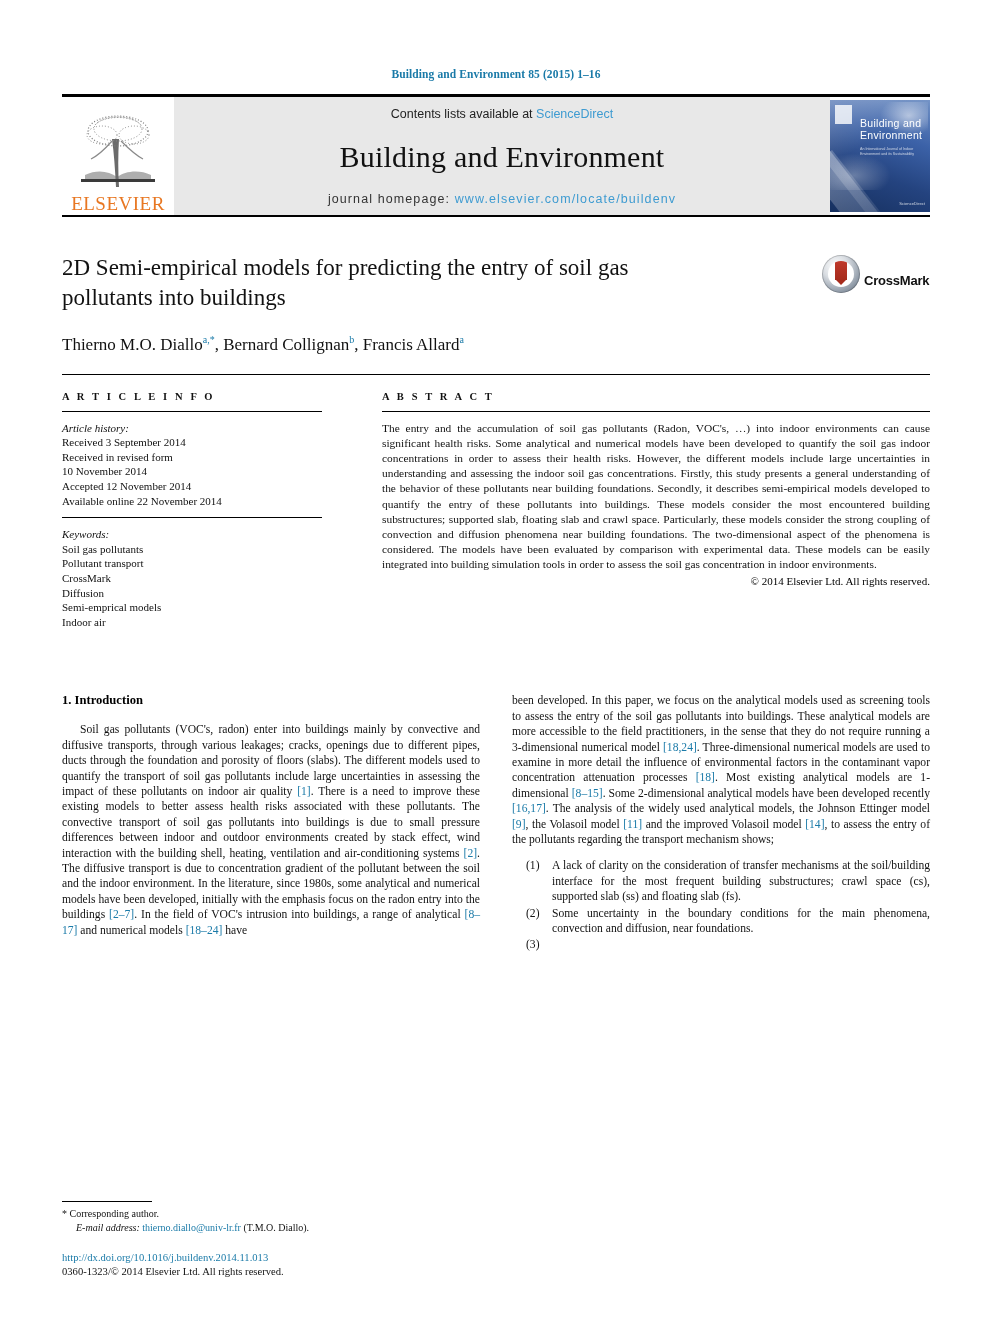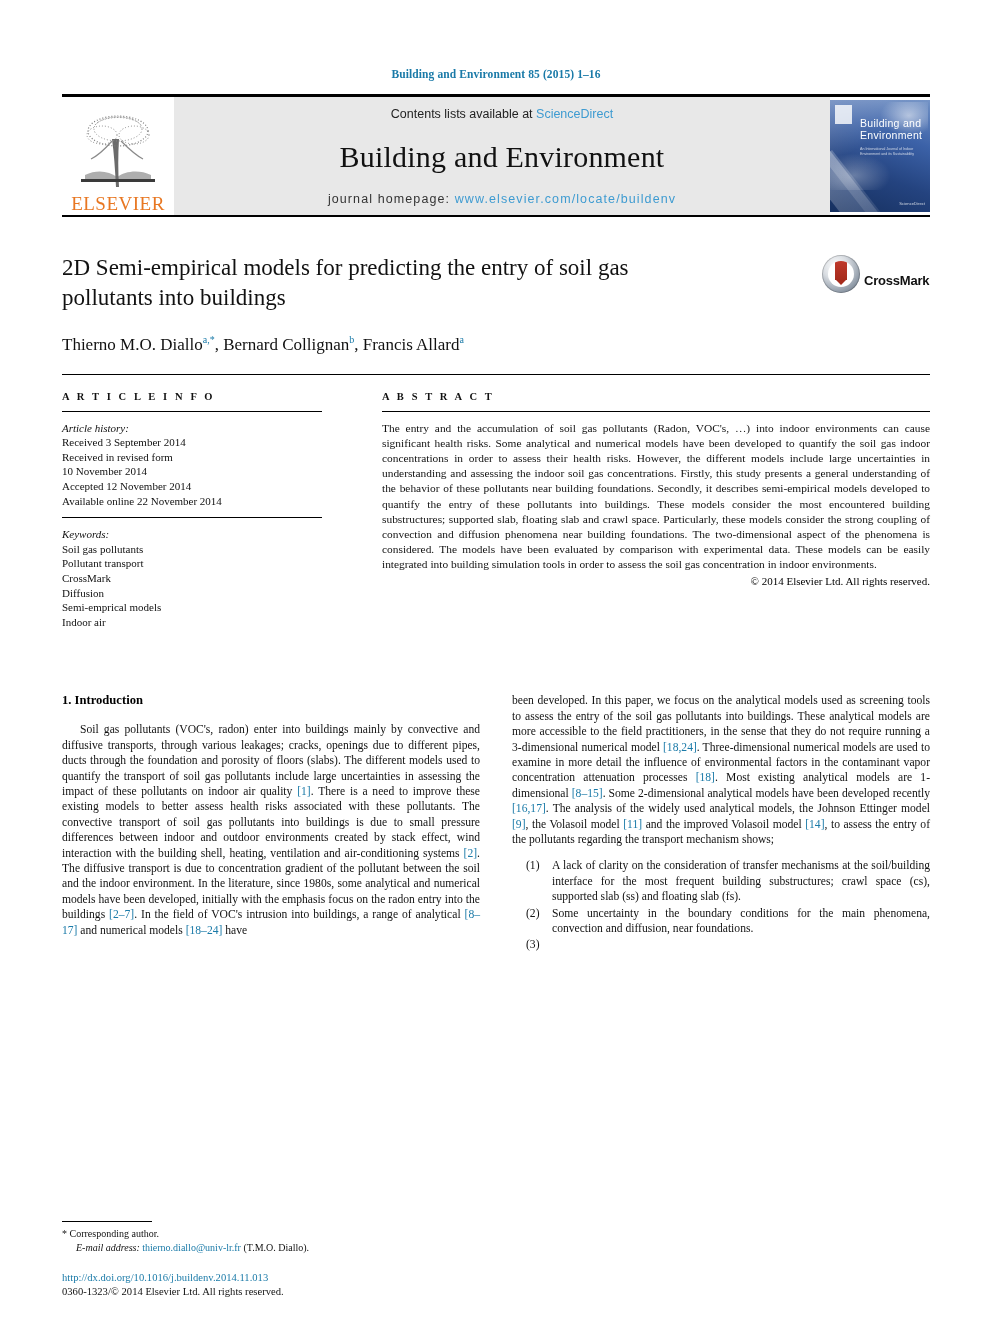--- a/index.html
+++ b/index.html
@@ -354,21 +354,21 @@
   .num-list li .mk {
     position: absolute;
     left: 0;
     top: 0;
   }
 
   
   .footnote {
     position: absolute;
     left: 62px;
-    bottom: 24px;
+    bottom: 44px;
     width: 430px;
   }
   .fn-rule {
     border-top: 1px solid #000;
     width: 90px;
     margin-bottom: 5px;
   }
   .fn-line {
     font-family: "Liberation Serif", serif;
     font-size: 10px;

